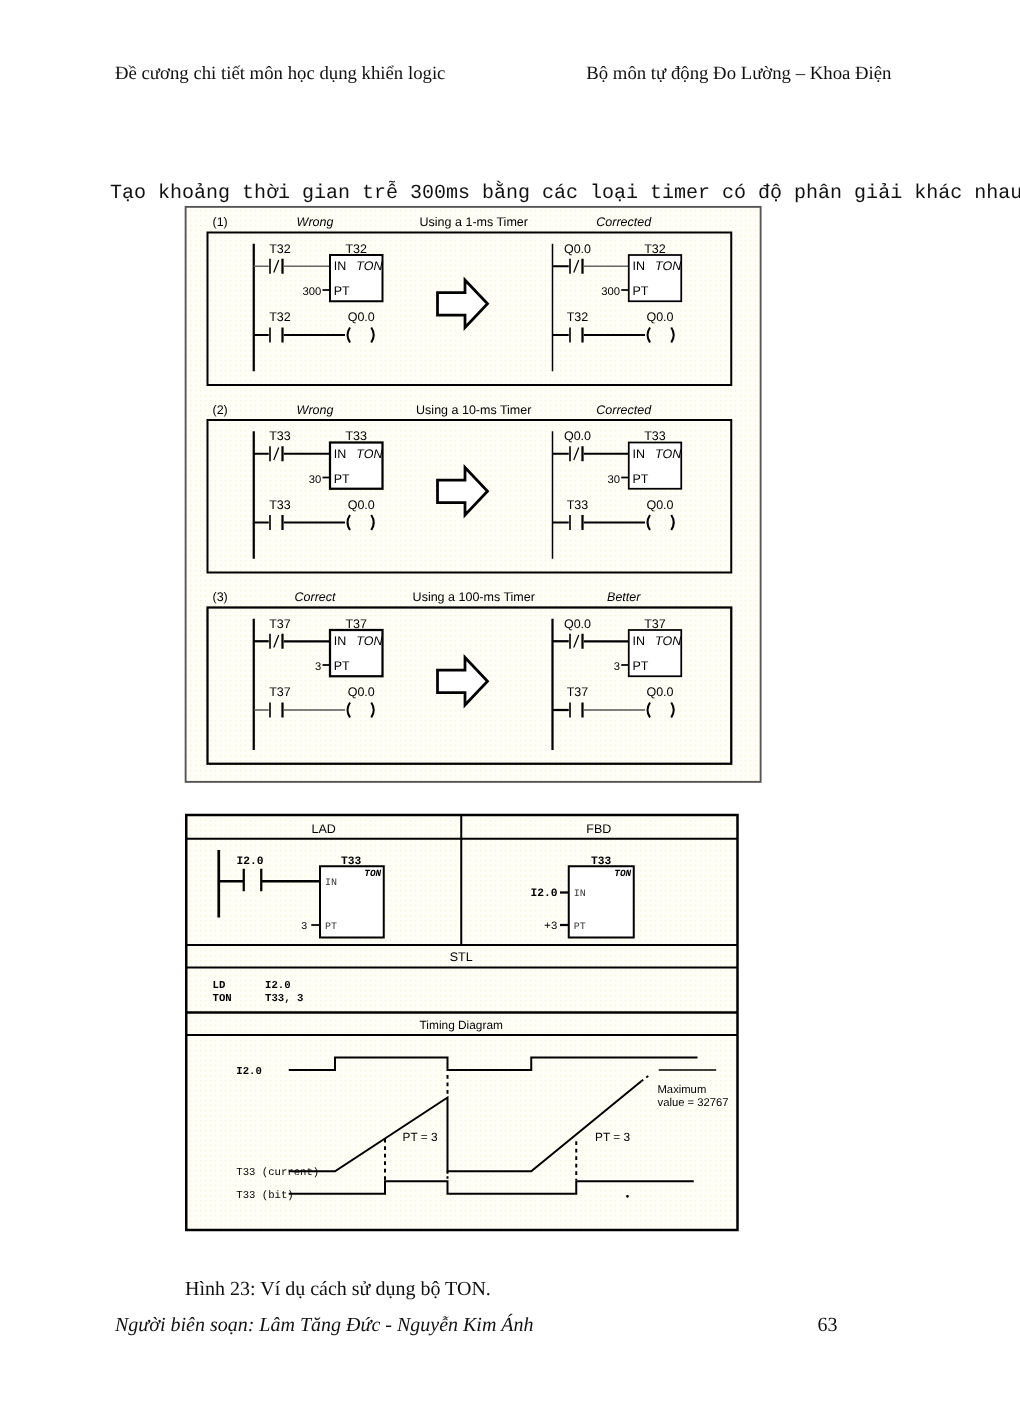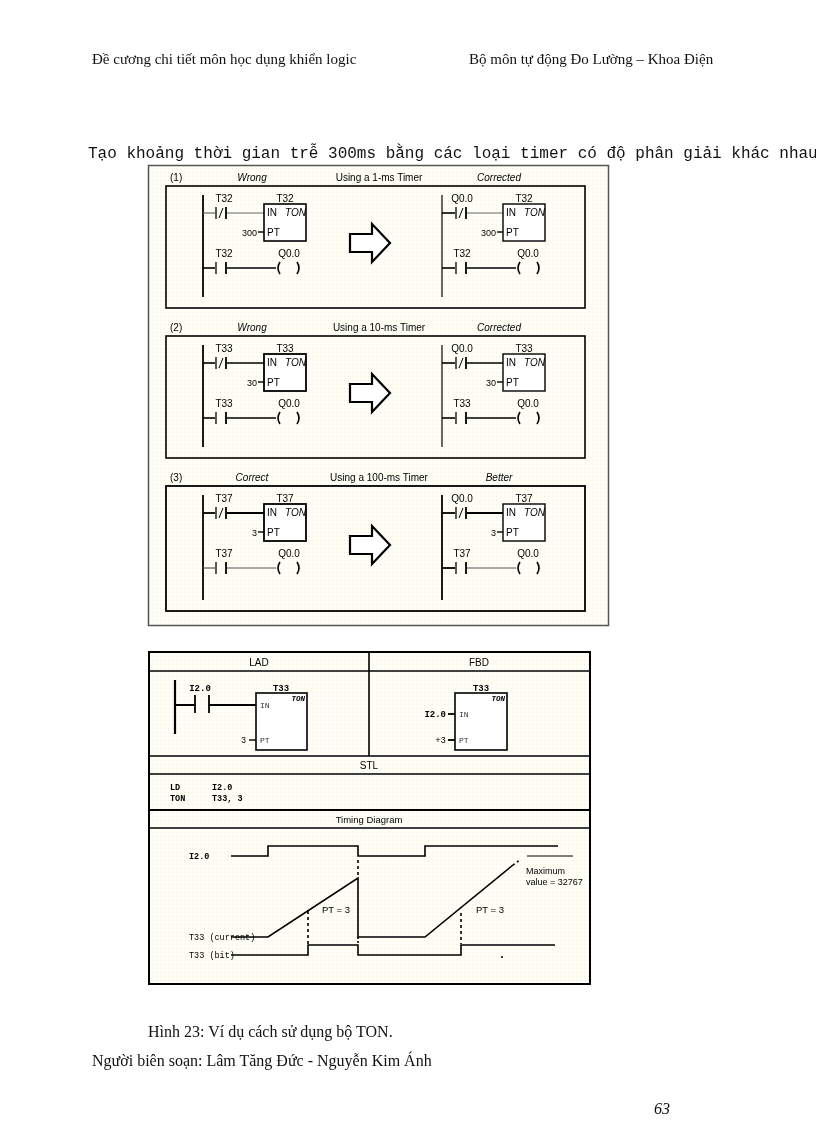--- a/index.html
+++ b/index.html
@@ -2,22 +2,22 @@
 <html><head>
 <meta charset="utf-8">
 <style>
   html,body{margin:0;padding:0;background:#ffffff;}
   body{width:816px;height:1123px;position:relative;overflow:hidden;font-family:"Liberation Serif","DejaVu Serif",serif;color:#111;}
   .hdr{position:absolute;top:51px;font-size:15px;white-space:nowrap;}
   .hdr-left{left:92px;}
   .hdr-right{left:469px;}
   .intro{position:absolute;left:88px;top:145px;font-size:16px;white-space:nowrap;font-family:Liberation Mono, monospace;}
   .caption{position:absolute;left:148px;top:990px;font-size:16px;white-space:nowrap;margin-top:33px;}
-  .footer-author{position:absolute;left:92px;top:1052px;font-size:16px;white-space:nowrap;text-align:right;}
-  .footer-page{position:absolute;left:654px;top:1100px;font-size:16px;white-space:nowrap;font-style:italic;}
+  .footer-author{position:absolute;left:92px;top:1052px;font-size:16px;font-style:italic;white-space:nowrap;text-align:right;}
+  .footer-page{position:absolute;left:654px;top:1052px;font-size:16px;white-space:nowrap;}
   svg{position:absolute;left:0;top:0;}
   .sans{font-family:"Liberation Sans","DejaVu Sans",sans-serif;}
   .mono{font-family:"Liberation Mono","DejaVu Sans Mono",monospace;}
 </style>
 </head>
 <body>
 
 <div class="hdr hdr-left">Đề cương chi tiết môn học dụng khiển logic</div>
 <div class="hdr hdr-right">Bộ môn tự động Đo Lường – Khoa  Điện</div>
 

